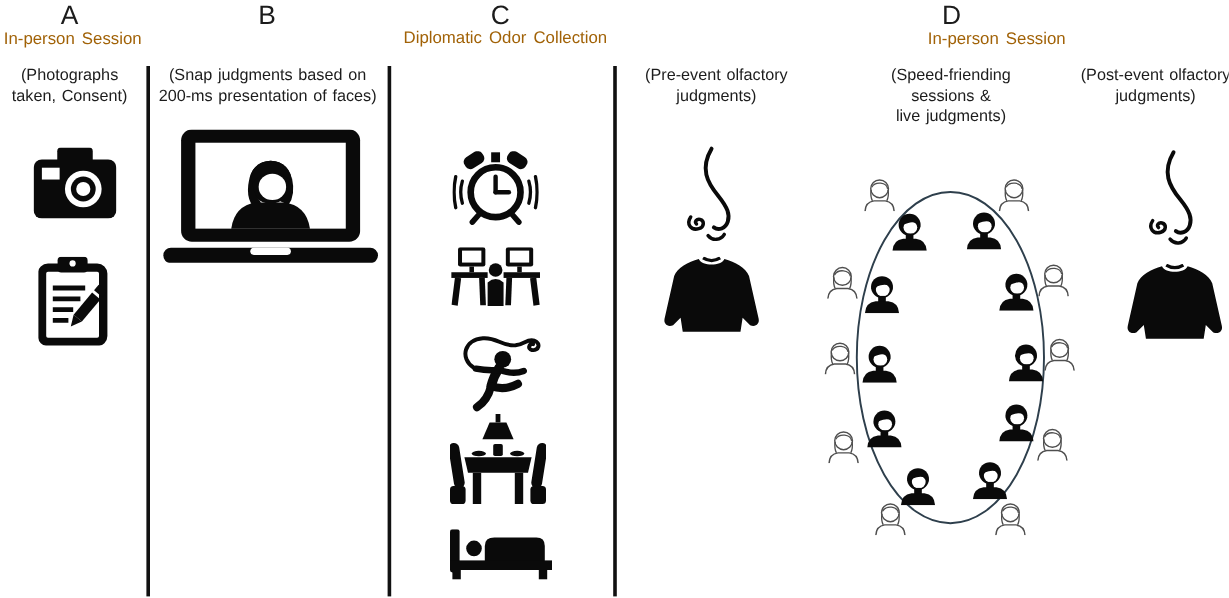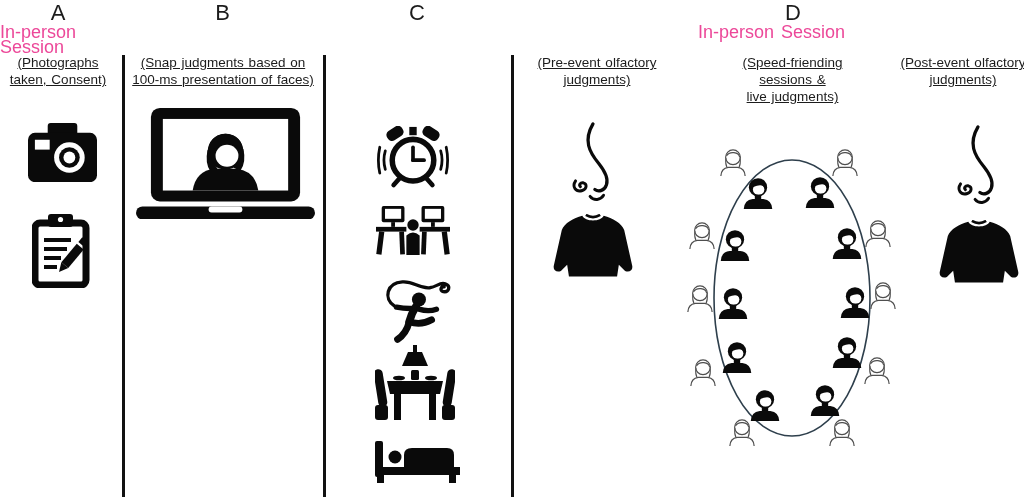--- a/index.html
+++ b/index.html
@@ -1,22 +1,22 @@
 <!DOCTYPE html>
 <html><head>
 <meta charset="utf-8">
 <style>
   html,body{margin:0;padding:0;background:#fff;}
   .fig{position:relative;width:1024px;height:498px;background:#ffffff;overflow:hidden;
        font-family:"Liberation Sans",sans-serif;color:#1c1c1c;}
   .divider{position:absolute;top:55px;height:442px;width:3px;background:#111;}
   .letter{position:absolute;text-align:center;font-size:22px;line-height:24px;color:#1c1c1c;}
-  .title{position:absolute;text-align:left;font-size:18px;line-height:15px;word-spacing:2px;color:#ec4899;}
+  .title{position:absolute;text-align:right;font-size:14px;line-height:15px;word-spacing:2px;color:#a16207;}
   .caption{position:absolute;text-align:center;font-size:13.5px;line-height:17px;word-spacing:1px;
-           white-space:pre-line;color:#1c1c1c;text-decoration:underline;}
+           white-space:pre-line;color:#1c1c1c;}
   .icon{position:absolute;}
   .icon svg{display:block;width:100%;height:auto;}
   .cluster{position:absolute;left:655px;top:138px;width:250px;height:330px;}
   .cluster > svg{position:absolute;left:0;top:0;width:250px;height:330px;}
   .person{position:absolute;}
   .person svg{display:block;width:100%;height:100%;}
 </style>
 </head>
 <body>
 
@@ -26,23 +26,24 @@
   <div class="divider" style="left:323px"></div>
   <div class="divider" style="left:511px"></div>
 
   <div class="letter" style="left:0;top:1px;width:116px">A</div>
   <div class="title" style="left:0;top:25px;width:118px">In-person Session</div>
   <div class="caption" style="left:2px;top:54px;width:112px">(Photographs
 taken, Consent)</div>
 
   <div class="letter" style="left:125px;top:1px;width:195px">B</div>
   <div class="caption" style="left:124px;top:54px;width:198px">(Snap judgments based on
-100-ms presentation of faces)</div>
+200-ms presentation of faces)</div>
 
   <div class="letter" style="left:328px;top:1px;width:178px">C</div>
+  <div class="title" style="left:328px;top:24px;width:178px">Diplomatic Odor Collection</div>
 
   <div class="letter" style="left:698px;top:1px;width:190px">D</div>
   <div class="title" style="left:698px;top:25px;width:190px">In-person Session</div>
   <div class="caption" style="left:512px;top:54px;width:170px">(Pre-event olfactory
 judgments)</div>
   <div class="caption" style="left:700px;top:54px;width:185px">(Speed-friending
 sessions &amp;
 live judgments)</div>
   <div class="caption" style="left:878px;top:54px;width:170px">(Post-event olfactory
 judgments)</div>

